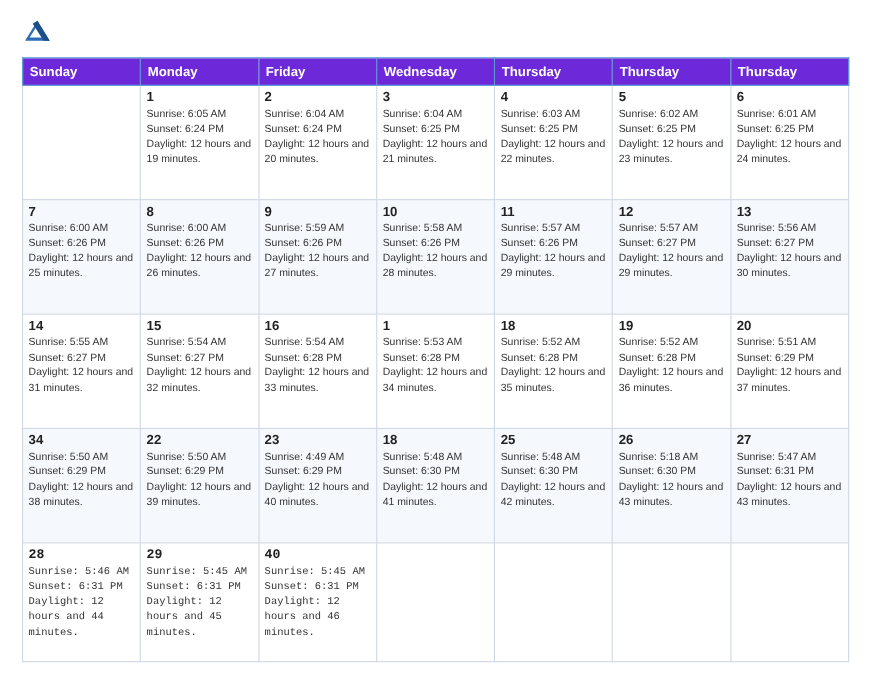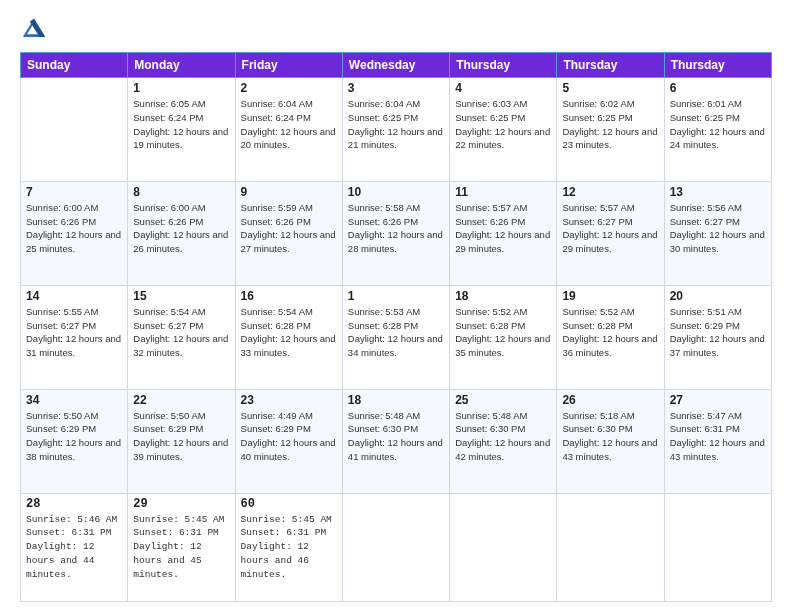--- a/index.html
+++ b/index.html
@@ -345,21 +345,21 @@
 and 44 minutes.</div>
           </td>
           <td>
             <span class="day-number">29</span>
             <div class="day-info">Sunrise: 5:45 AM
 Sunset: 6:31 PM
 Daylight: 12 hours
 and 45 minutes.</div>
           </td>
           <td>
-            <span class="day-number">60</span>
+            <span class="day-number">40</span>
             <div class="day-info">Sunrise: 5:45 AM
 Sunset: 6:31 PM
 Daylight: 12 hours
 and 46 minutes.</div>
           </td>
           <td></td>
           <td></td>
           <td></td>
           <td></td>
         </tr>

